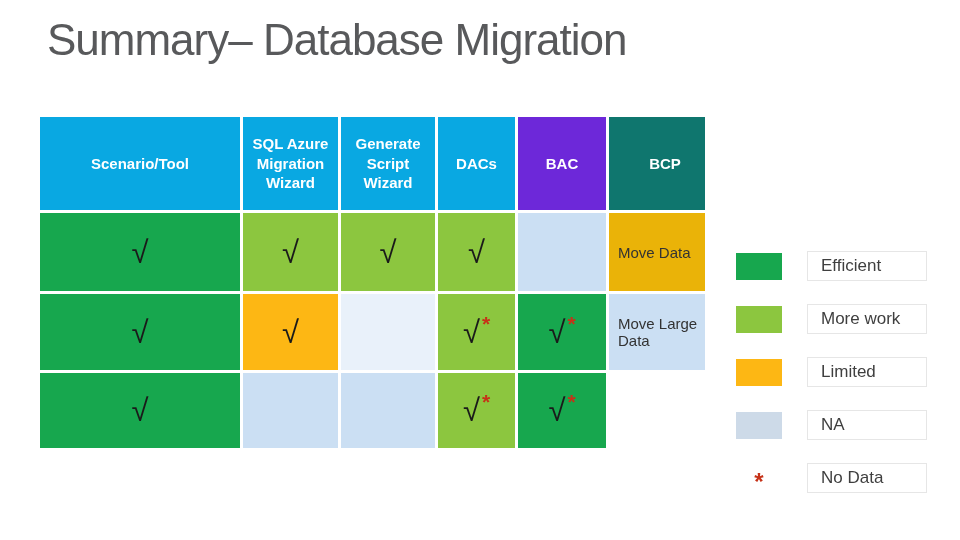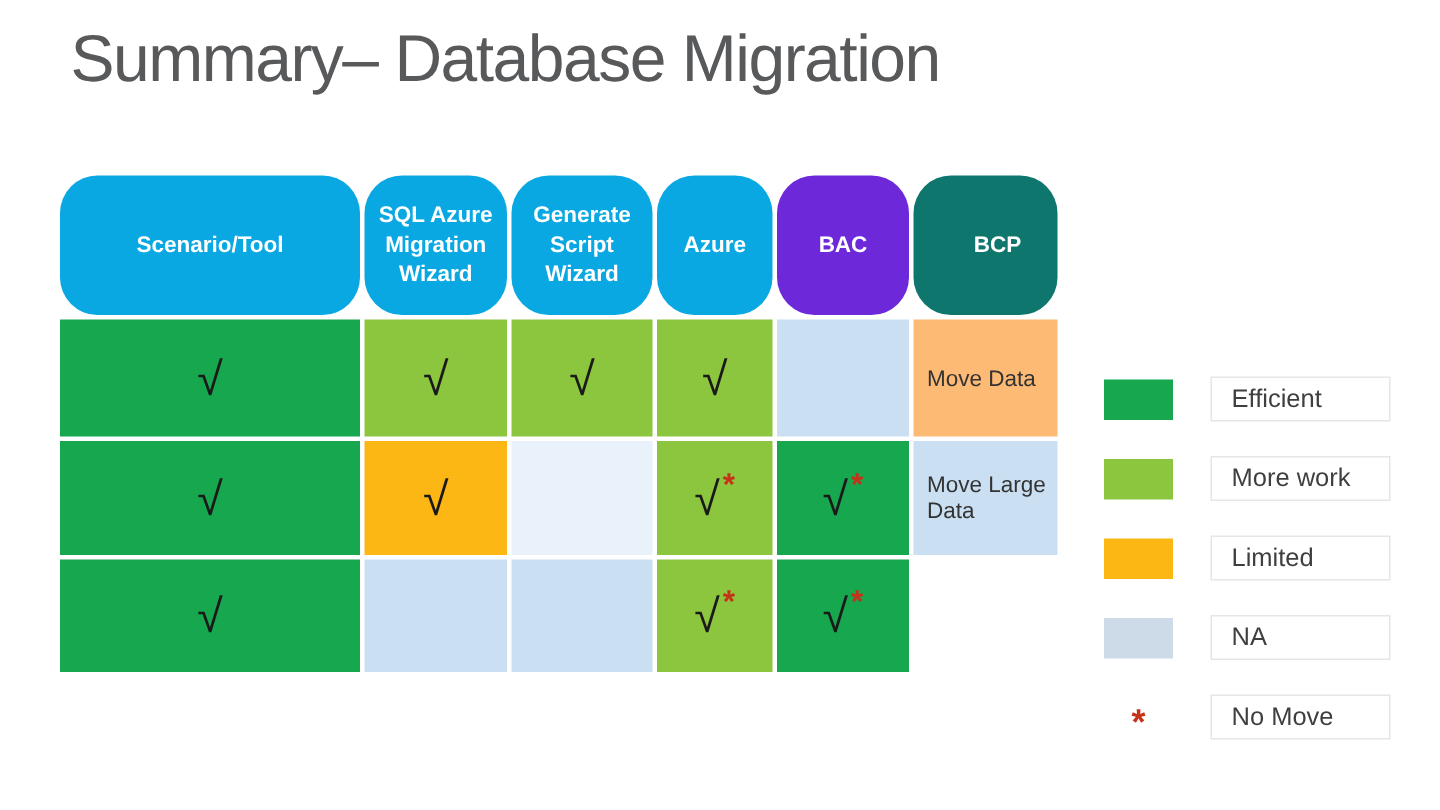--- a/index.html
+++ b/index.html
@@ -7,21 +7,21 @@
          font-family:"Liberation Sans","DejaVu Sans",sans-serif;}
 
   .title{position:absolute;left:47px;top:14px;font-size:44px;line-height:1.2;
          font-weight:400;letter-spacing:-1px;color:#58595B;white-space:nowrap;}
 
   .grid{position:absolute;left:40px;top:117px;display:grid;
         grid-template-columns:200px 95px 94px 77px 88px 96px;
         grid-template-rows:93px 78px 76px 75px;
         gap:3px;}
   .cell{display:flex;align-items:center;justify-content:center;text-align:center;}
-  .head{color:#ffffff;font-weight:bold;font-size:15px;line-height:1.3;padding:0 2px;border-radius:25px;}
+  .head{color:#ffffff;font-weight:bold;font-size:15px;line-height:1.3;padding:0 2px;}
   .rowlabel{justify-content:flex-start;text-align:left;padding-left:9px;
             font-size:15px;color:#333333;}
   .mark{font-size:31px;color:#1A1A1A;line-height:1;}
   .star{font-size:21px;font-weight:bold;line-height:1;margin-left:2px;
         transform:translateY(-9px);}
 
   .legend{position:absolute;left:735px;top:252px;display:grid;
           grid-template-columns:48px 120px;grid-auto-rows:29px;gap:24px;}
   .lswatch{margin:1px;}
   .lstar{display:flex;align-items:center;justify-content:center;
@@ -35,39 +35,39 @@
 
 <div class="slide">
 
   <div class="title" style="color: rgb(88, 89, 91);">Summary– Database Migration</div>
 
   <div class="grid">
 
     <div class="cell head" style="background-color: rgb(9, 168, 226);">Scenario/Tool</div>
     <div class="cell head" style="background-color: rgb(9, 168, 226);">SQL Azure Migration Wizard</div>
     <div class="cell head" style="background-color: rgb(9, 168, 226);">Generate Script Wizard</div>
-    <div class="cell head" style="background-color: rgb(9, 168, 226);">Azure</div>
+    <div class="cell head" style="background-color: rgb(9, 168, 226);">DACs</div>
     <div class="cell head" style="background-color: #6d28d9;">BAC</div>
     <div class="cell head" style="background-color: #0f766e; padding-left: 18px;">BCP</div>
 
     <div class="cell" style="background-color: rgb(23, 167, 78);">
         <span class="mark">√</span>
       </div>
     <div class="cell" style="background-color: rgb(140, 198, 63);">
         <span class="mark">√</span>
       </div>
     <div class="cell" style="background-color: rgb(140, 198, 63);">
         <span class="mark">√</span>
       </div>
     <div class="cell" style="background-color: rgb(140, 198, 63);">
         <span class="mark">√</span>
       </div>
     <div class="cell" style="background-color: rgb(203, 223, 243);"></div>
 
-    <div class="cell rowlabel" style="background-color: #fdba74;">Move Data</div>
+    <div class="cell rowlabel" style="background-color: #eab308;">Move Data</div>
     <div class="cell" style="background-color: rgb(23, 167, 78);">
         <span class="mark">√</span>
       </div>
     <div class="cell" style="background-color: rgb(253, 183, 20);">
         <span class="mark">√</span>
       </div>
     <div class="cell" style="background-color: rgb(233, 241, 250);"></div>
     <div class="cell" style="background-color: rgb(140, 198, 63);">
         <span class="mark">√</span>
         <span class="star" style="color: rgb(198, 50, 24);">*</span>
@@ -100,16 +100,16 @@
     <div class="lswatch" style="background-color: rgb(140, 198, 63);"></div>
     <div class="llabel">More work</div>
 
     <div class="lswatch" style="background-color: rgb(253, 183, 20);"></div>
     <div class="llabel">Limited</div>
 
     <div class="lswatch" style="background-color: rgb(205, 218, 232);"></div>
     <div class="llabel">NA</div>
 
     <div class="lstar" style="color: rgb(198, 50, 24);">*</div>
-    <div class="llabel">No Move</div>
+    <div class="llabel">No Data</div>
   </div>
 
 </div>
 
 </body></html>

